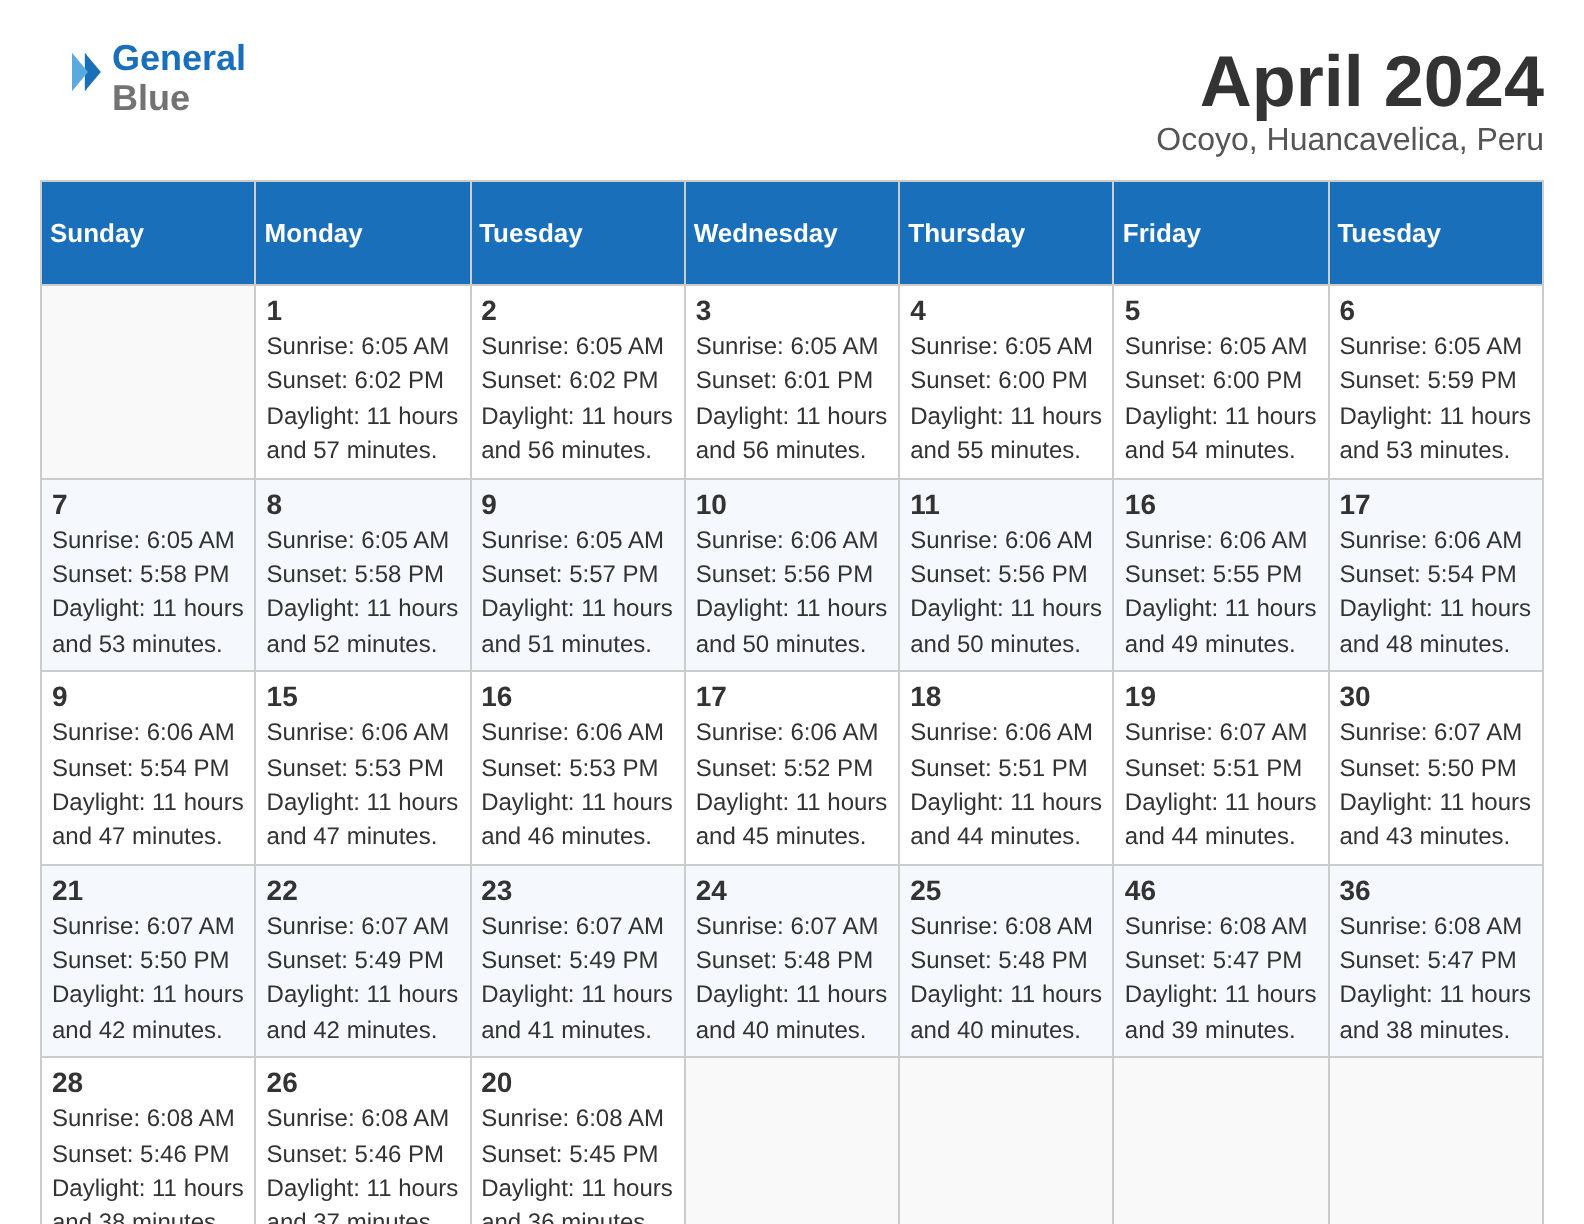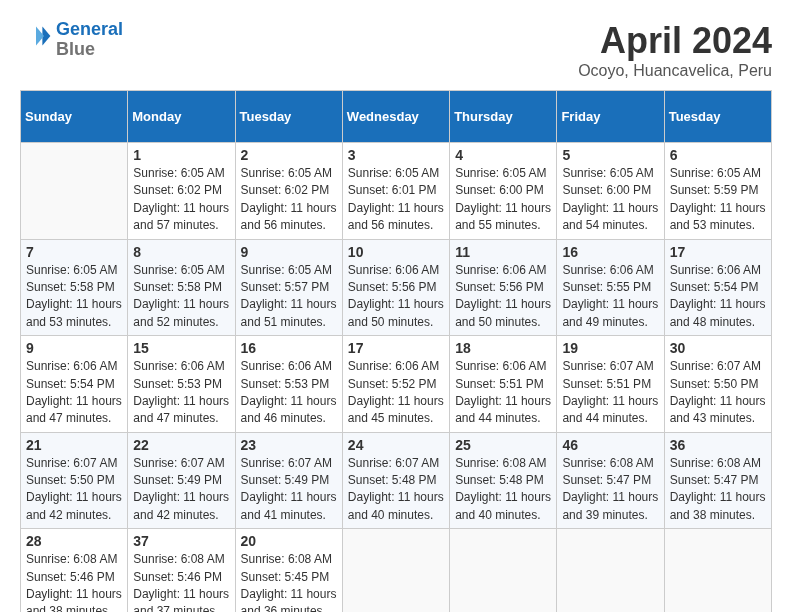--- a/index.html
+++ b/index.html
@@ -240,21 +240,21 @@
           <span class="day-num">36</span>
 <div class="day-info">Sunrise: 6:08 AM<br>Sunset: 5:47 PM<br>Daylight: 11 hours and 38 minutes.</div>
         </td>
       </tr>
       <tr>
         <td>
           <span class="day-num">28</span>
 <div class="day-info">Sunrise: 6:08 AM<br>Sunset: 5:46 PM<br>Daylight: 11 hours and 38 minutes.</div>
         </td>
         <td>
-          <span class="day-num">37</span>
+          <span class="day-num">26</span>
 <div class="day-info">Sunrise: 6:08 AM<br>Sunset: 5:46 PM<br>Daylight: 11 hours and 37 minutes.</div>
         </td>
         <td>
           <span class="day-num">20</span>
 <div class="day-info">Sunrise: 6:08 AM<br>Sunset: 5:45 PM<br>Daylight: 11 hours and 36 minutes.</div>
         </td>
         <td class="empty"></td>
         <td class="empty"></td>
         <td class="empty"></td>
         <td class="empty"></td>

